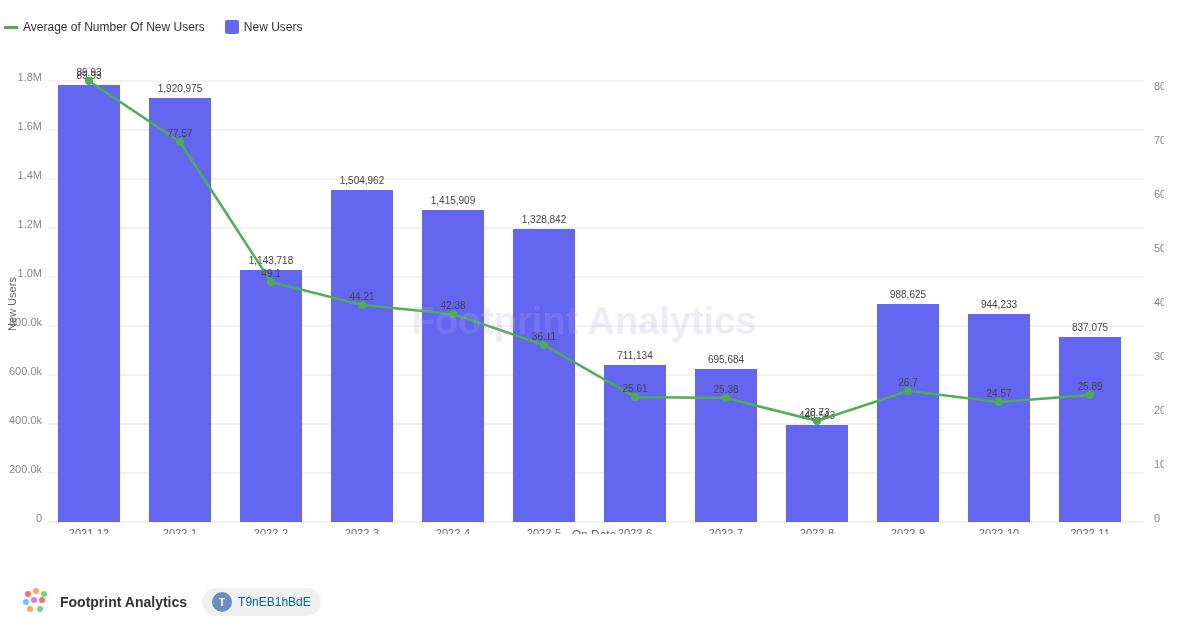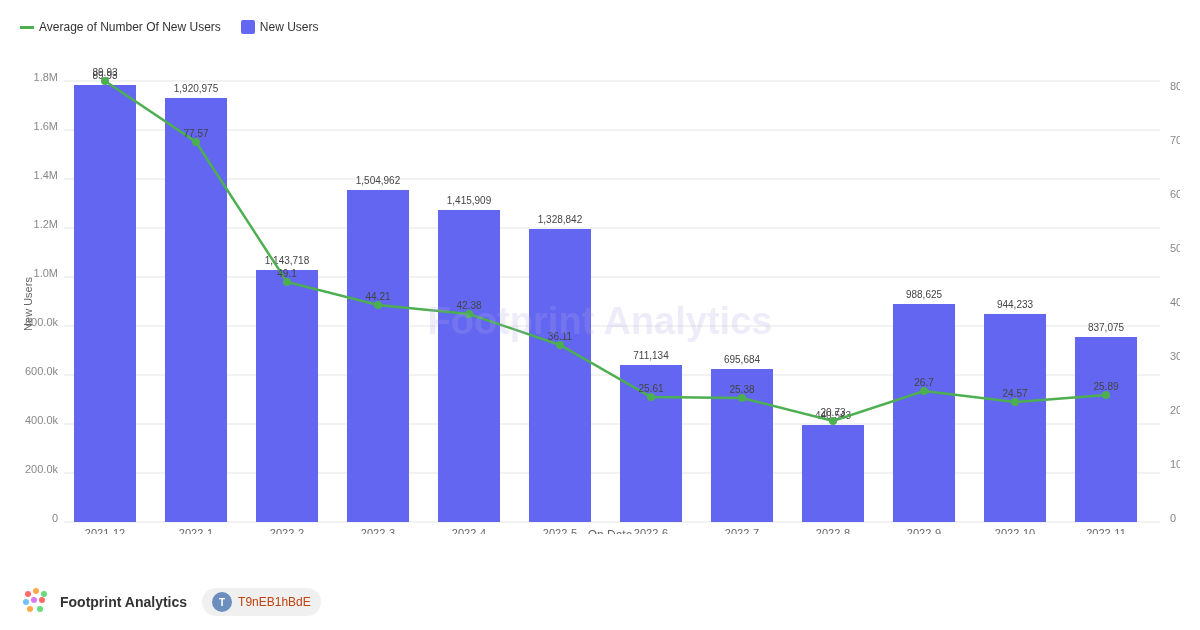--- a/index.html
+++ b/index.html
@@ -7,21 +7,21 @@
       font-family: -apple-system, BlinkMacSystemFont, 'Segoe UI', sans-serif;
       background: #fff;
       width: 1200px;
       height: 630px;
       overflow: hidden;
     }
     .chart-container {
       width: 1200px;
       height: 630px;
       position: relative;
-      padding: 20px 20px 80px 20px;
+      padding: 20px 20px 80px 4px;
     }
     .legend {
       display: flex;
       align-items: center;
       gap: 20px;
       margin-bottom: 10px;
       font-size: 12px;
       color: #333;
     }
     .legend-item {
@@ -77,21 +77,21 @@
       border-radius: 50%;
       display: flex;
       align-items: center;
       justify-content: center;
       font-size: 10px;
       color: white;
       font-weight: bold;
     }
     .token-text {
       font-size: 12px;
-      color: #c2410c;
+      color: #0369a1;
     }
   </style>
 </head>
 <body>
 
 <div class="chart-container">
 
   <div class="legend">
     <div class="legend-item">
       <div class="legend-color-green"></div>

